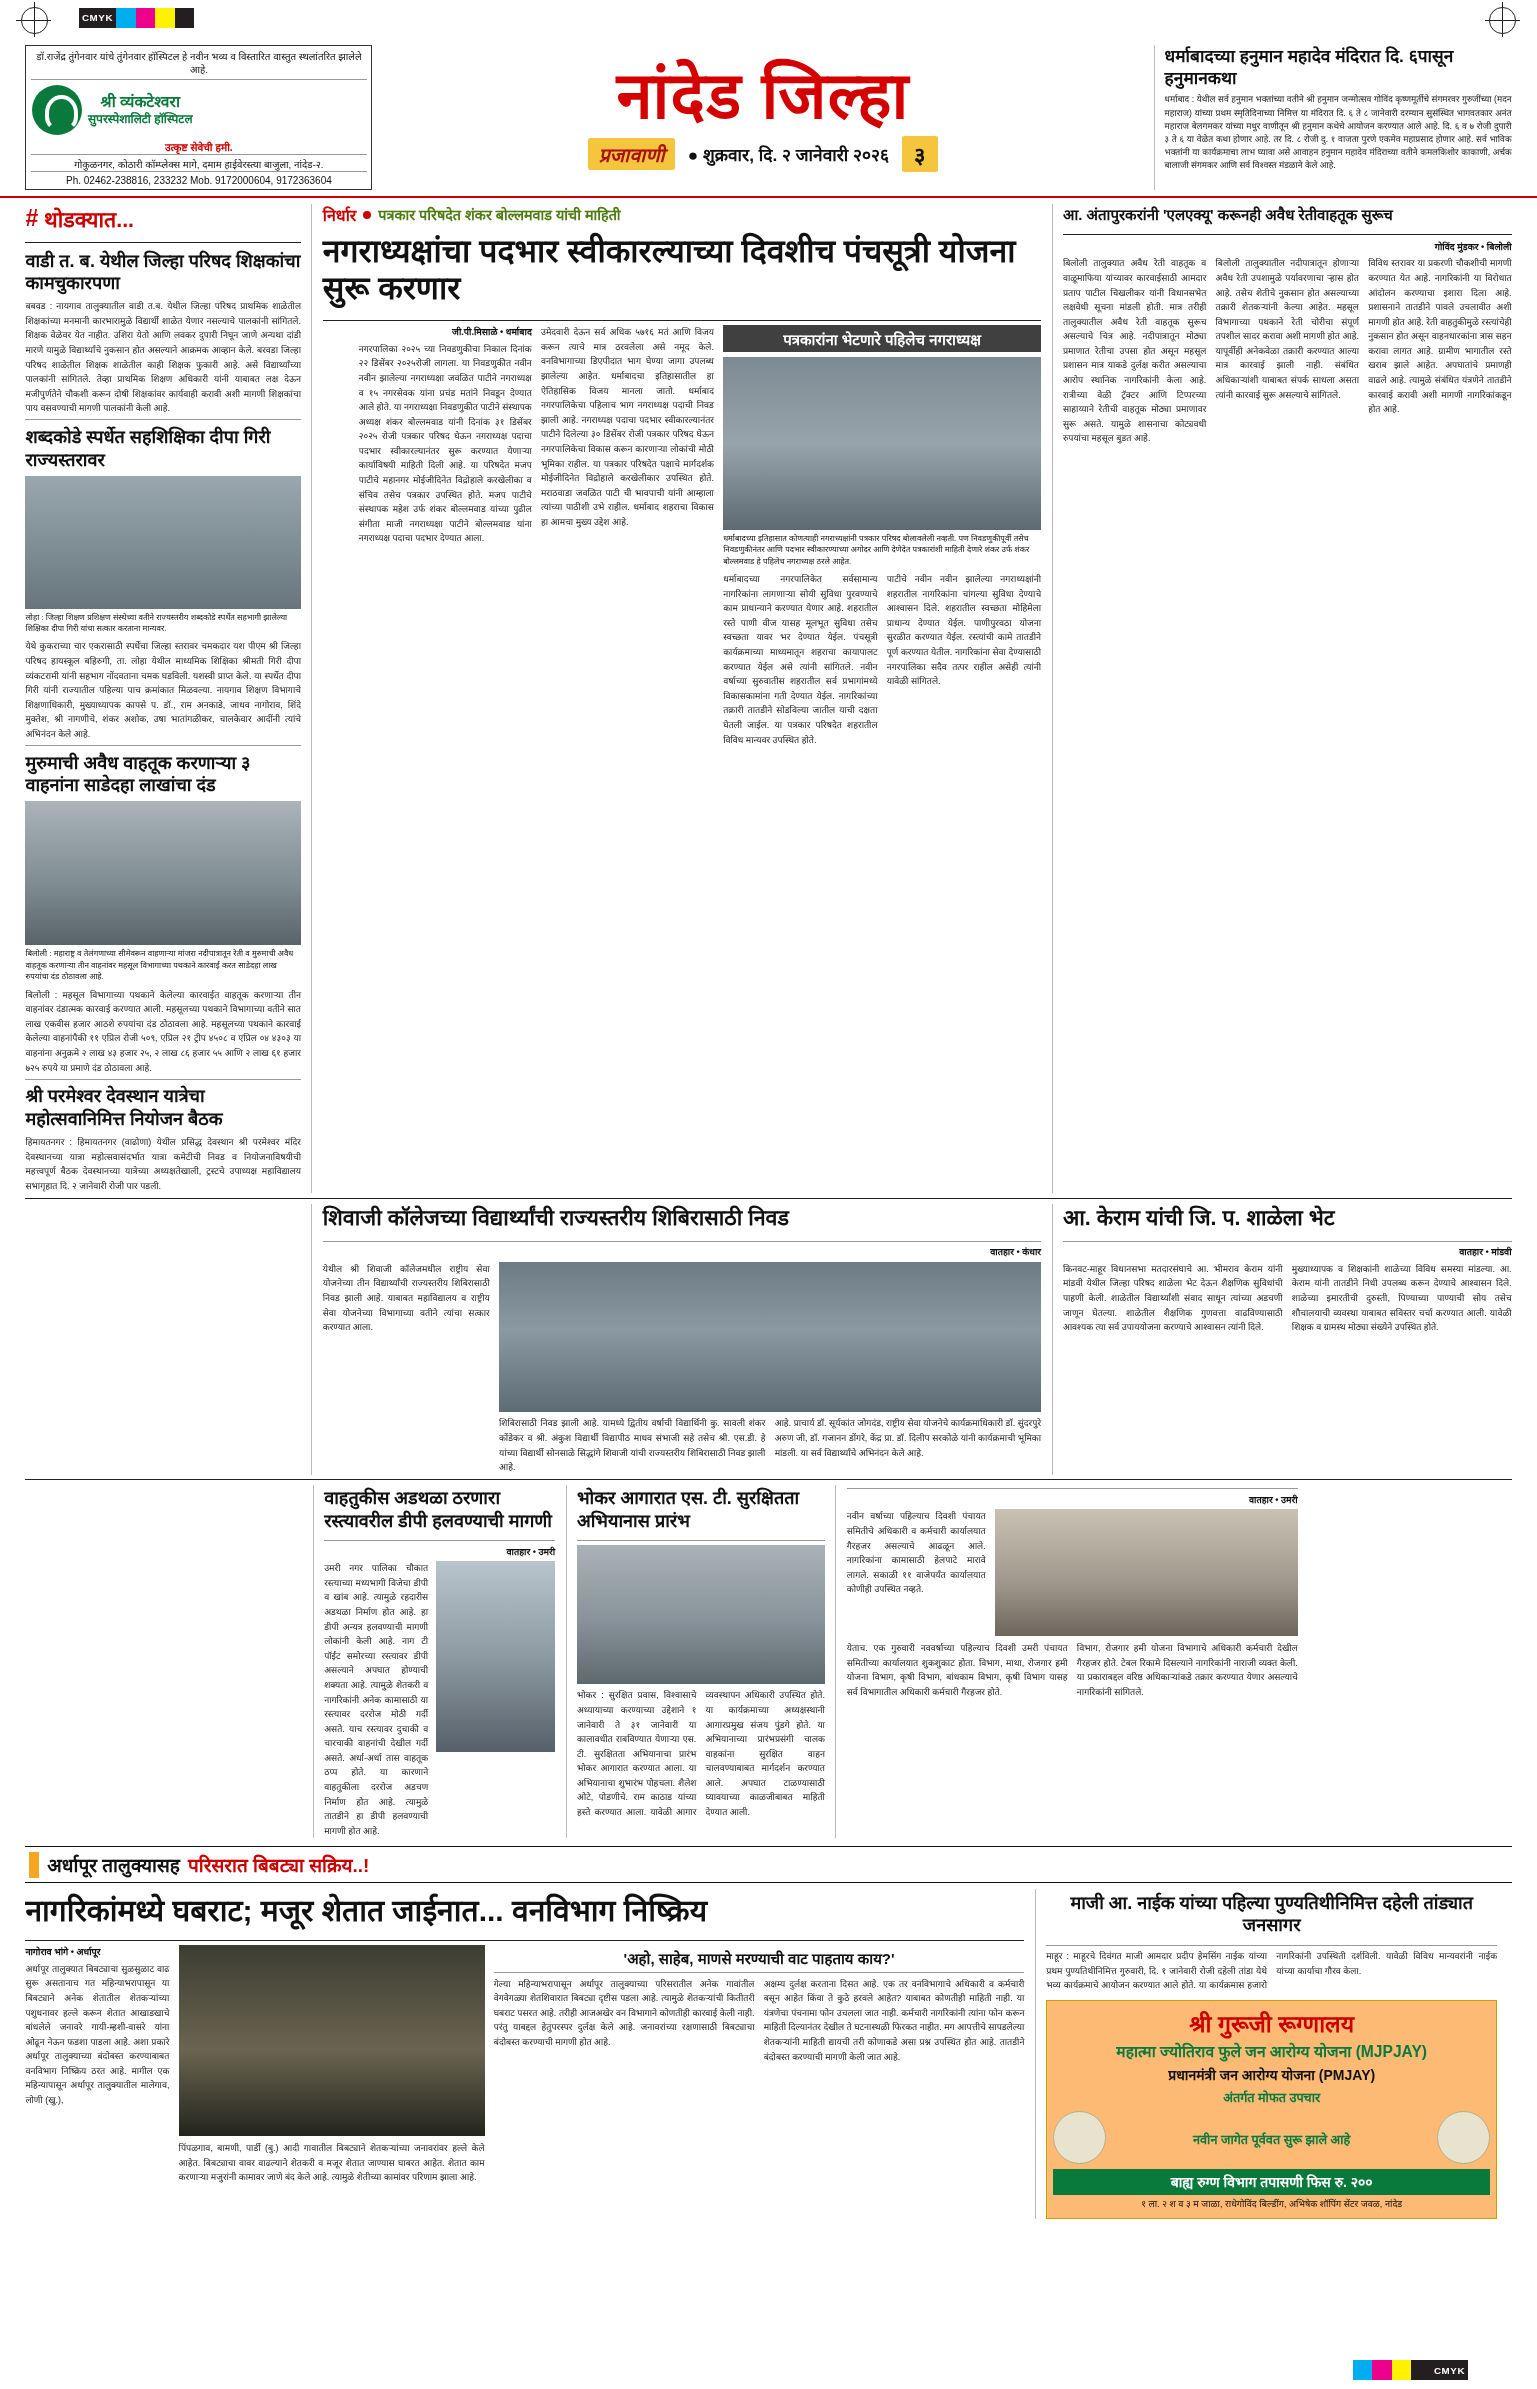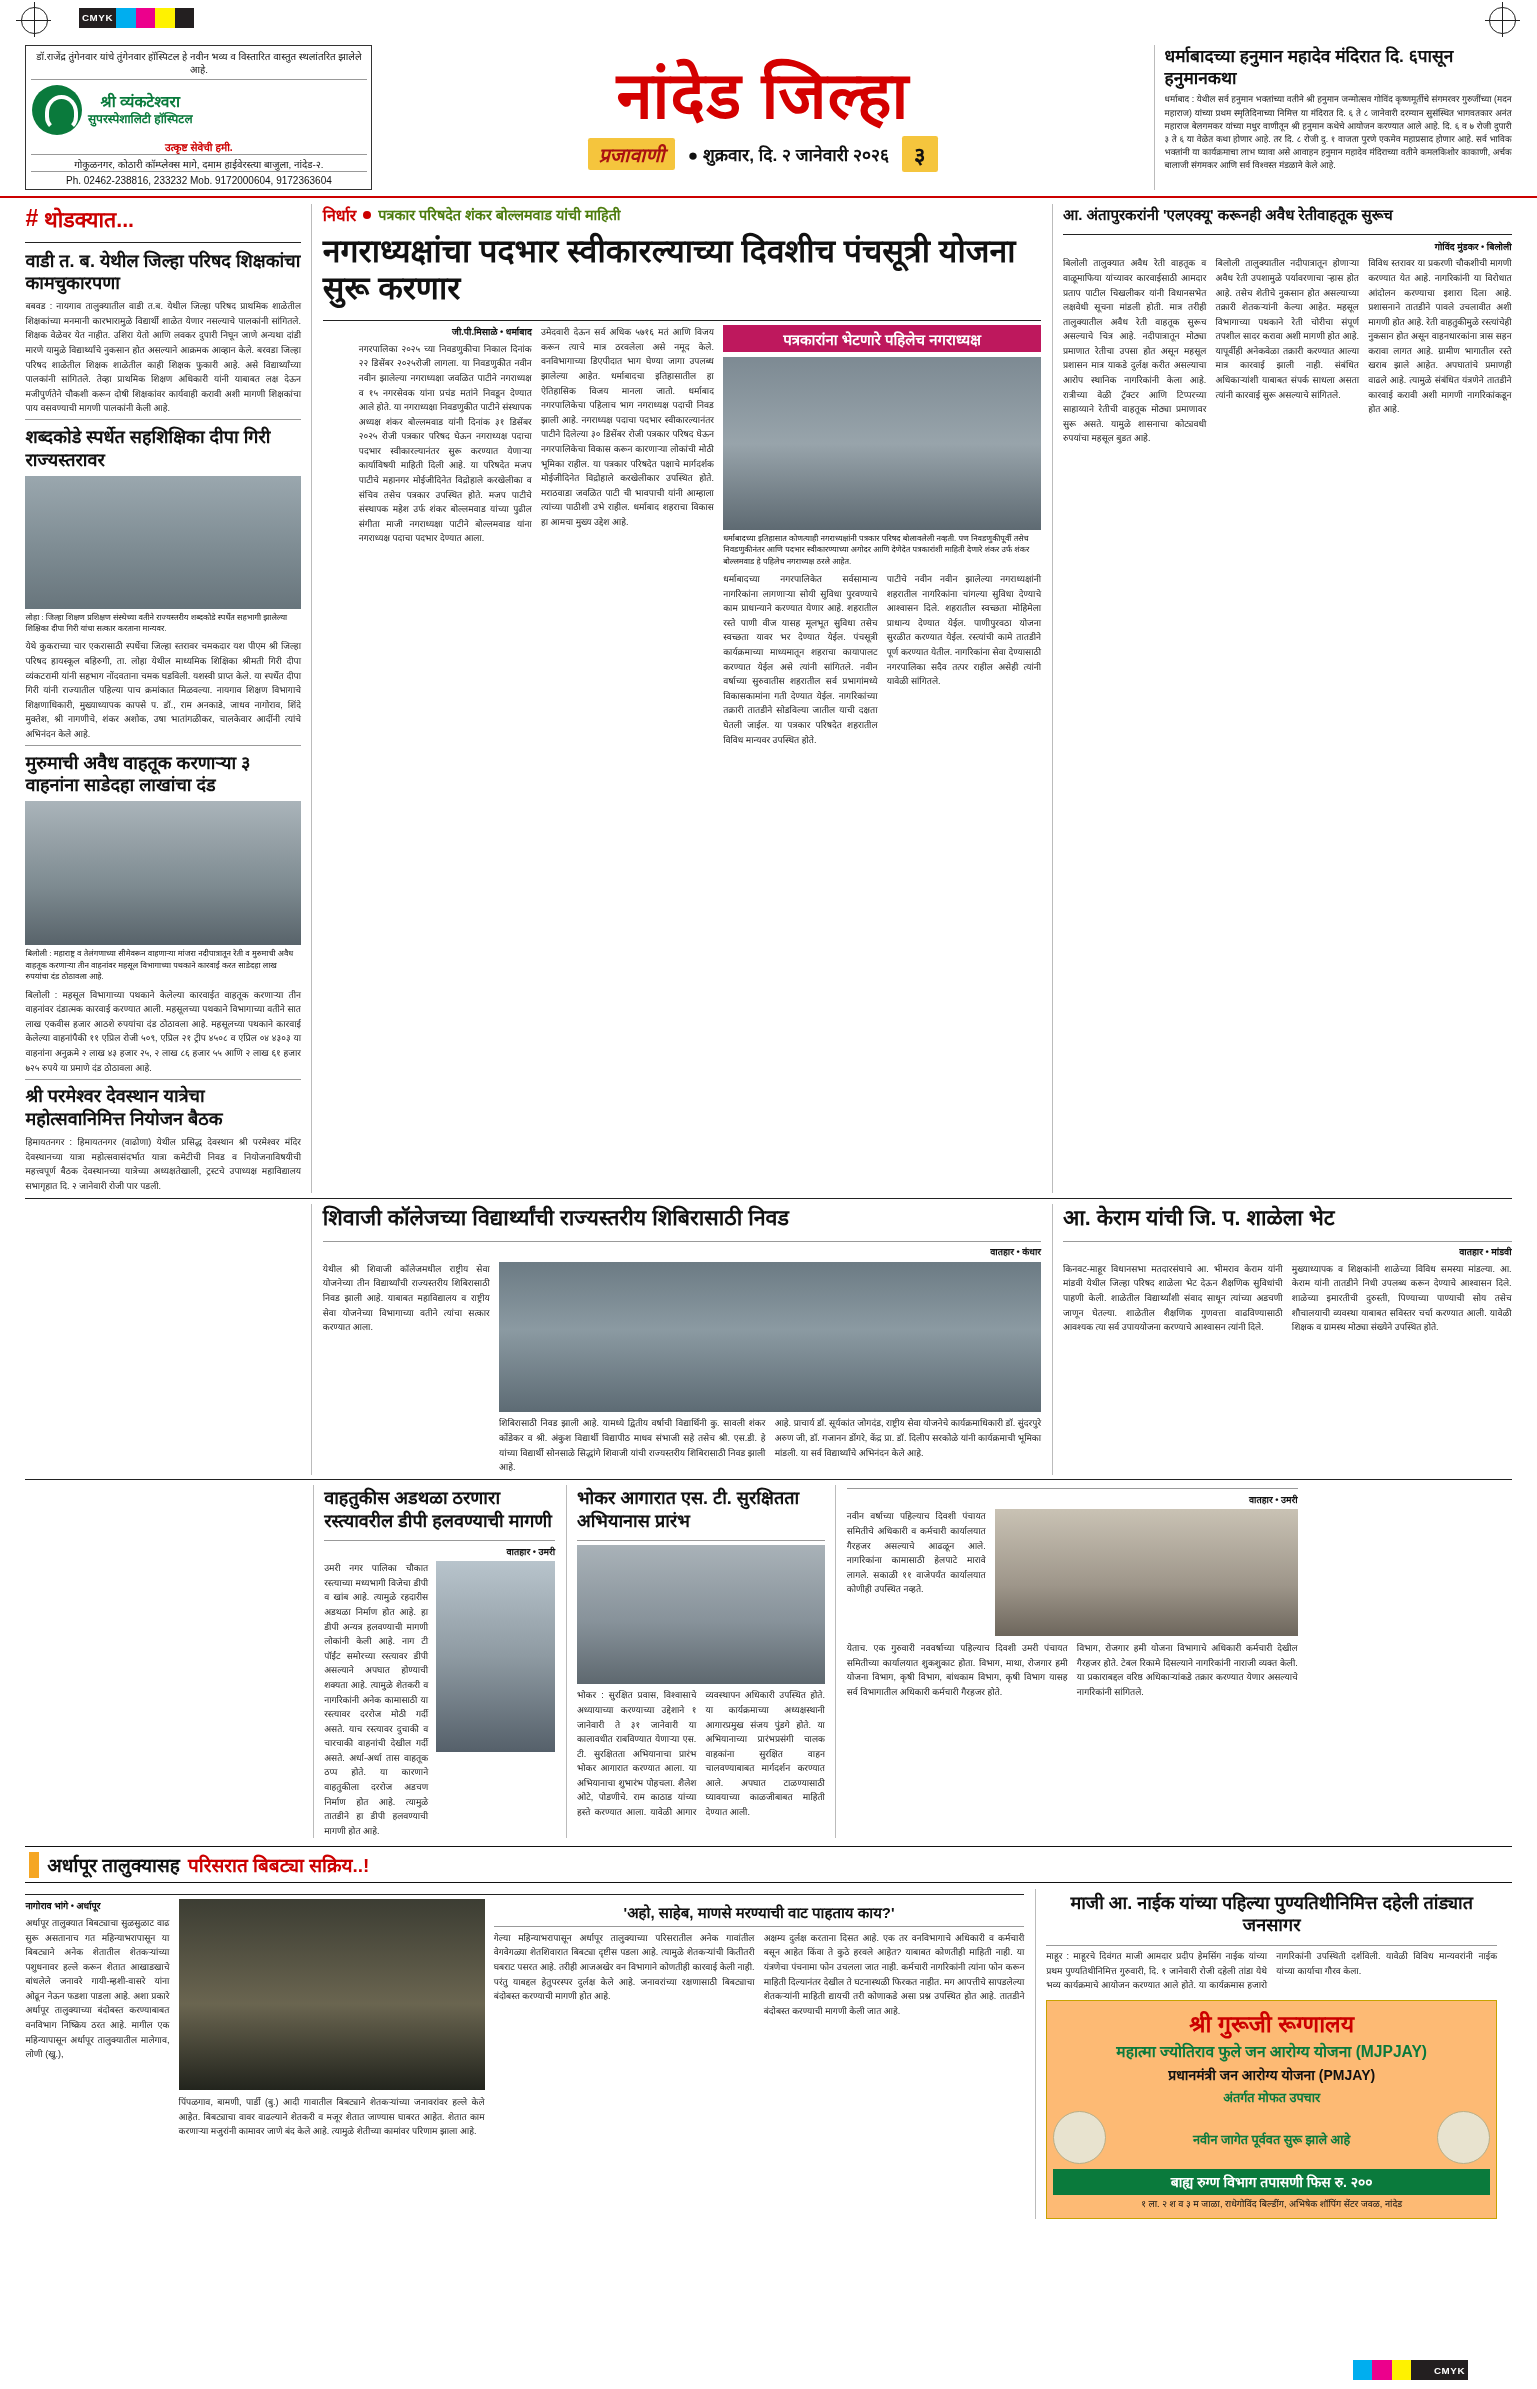--- a/index.html
+++ b/index.html
@@ -131,21 +131,21 @@
   
   .ph-people { background: linear-gradient(180deg,#6c7b84 0%,#8b9aa2 45%,#5d6b74 100%); }
   .ph-group  { background: linear-gradient(180deg,#9aa7ae 0%,#7e8c93 55%,#68757c 100%); }
   .ph-truck  { background: linear-gradient(180deg,#aab4ba 0%,#7d8a90 60%,#58636a 100%); }
   .ph-street { background: linear-gradient(180deg,#b8c4cc 0%,#8e9aa2 50%,#55606a 100%); }
   .ph-room   { background: linear-gradient(180deg,#c9c2b4 0%,#9e968a 60%,#6d665c 100%); }
   .ph-stage  { background: linear-gradient(180deg,#7d8a93 0%,#98a4ab 50%,#5e6a72 100%); }
   .ph-leo    { background: linear-gradient(180deg,#3c3d33 0%,#6a6550 55%,#22241d 100%); }
   .ph-food   { background: linear-gradient(180deg,#a9b2b8 0%,#87929a 55%,#5e686f 100%); }
   .center-strip-title {
-    background:#be185d; color:#fff; text-align:center; font-size:15px; font-weight:bold;
+    background:#404040; color:#fff; text-align:center; font-size:15px; font-weight:bold;
     padding:3.5px 4.6px; margin-bottom:4.6px;
   }
 
   
   .banner {
     display:flex; align-items:center; gap:8px; border-top:1.7px solid #111; border-bottom:1.7px solid #111;
     padding:4.6px 3.5px; margin:8px 0 5.8px 0;
   }
   .banner .flag { width:10.4px; height:25.4px; background:#f5a623; }
   .banner .b1 { font-size:19px; font-weight:bold; color:#111;}
@@ -372,20 +372,21 @@
     </div>
 
     <div class="banner">
       <span class="flag"></span>
       <span class="b1">अर्धापूर तालुक्यासह</span>
       <span class="b2">परिसरात बिबट्या सक्रिय..!</span>
     </div>
 
     <div class="row">
       <div class="col" style="width:999px;">
+        <h1 class="head" style="font-size:30px;">नागरिकांमध्ये घबराट; मजूर शेतात जाईनात... वनविभाग निष्क्रिय</h1>
         <div class="rule"></div>
         <div class="row" style="gap:9.2px;">
           <div style="width:144px;">
             <div class="byline-l">नागोराव भांगे • अर्धापूर</div>
             <div class="body-text">अर्धापूर तालुक्यात बिबट्याचा सुळसुळाट वाढ सुरू असतानाच गत महिन्याभरापासून या बिबट्याने अनेक शेतातील शेतकऱ्यांच्या पशुधनावर हल्ले करून शेतात आखाडखाचे बांधलेले जनावरे गायी-म्हशी-वासरे यांना ओढून नेऊन फडशा पाडला आहे. अशा प्रकारे अर्धापूर तालुक्याच्या बंदोबस्त करण्याबाबत वनविभाग निष्क्रिय ठरत आहे. मागील एक महिन्यापासून अर्धापूर तालुक्यातील मालेगाव, लोणी (खु.), </div>
           </div>
           <div style="width:306px;">
             <div class="photo ph-leo" style="height:191px;"></div>
             <div class="body-text" style="margin-top:4.6px;">पिंपळगाव, बामणी, पार्डी (बु.) आदी गावातील बिबट्याने शेतकऱ्यांच्या जनावरांवर हल्ले केले आहेत. बिबट्याचा वावर वाढल्याने शेतकरी व मजूर शेतात जाण्यास घाबरत आहेत. शेतात काम करणाऱ्या मजुरांनी कामावर जाणे बंद केले आहे. त्यामुळे शेतीच्या कामांवर परिणाम झाला आहे.</div>
           </div>

